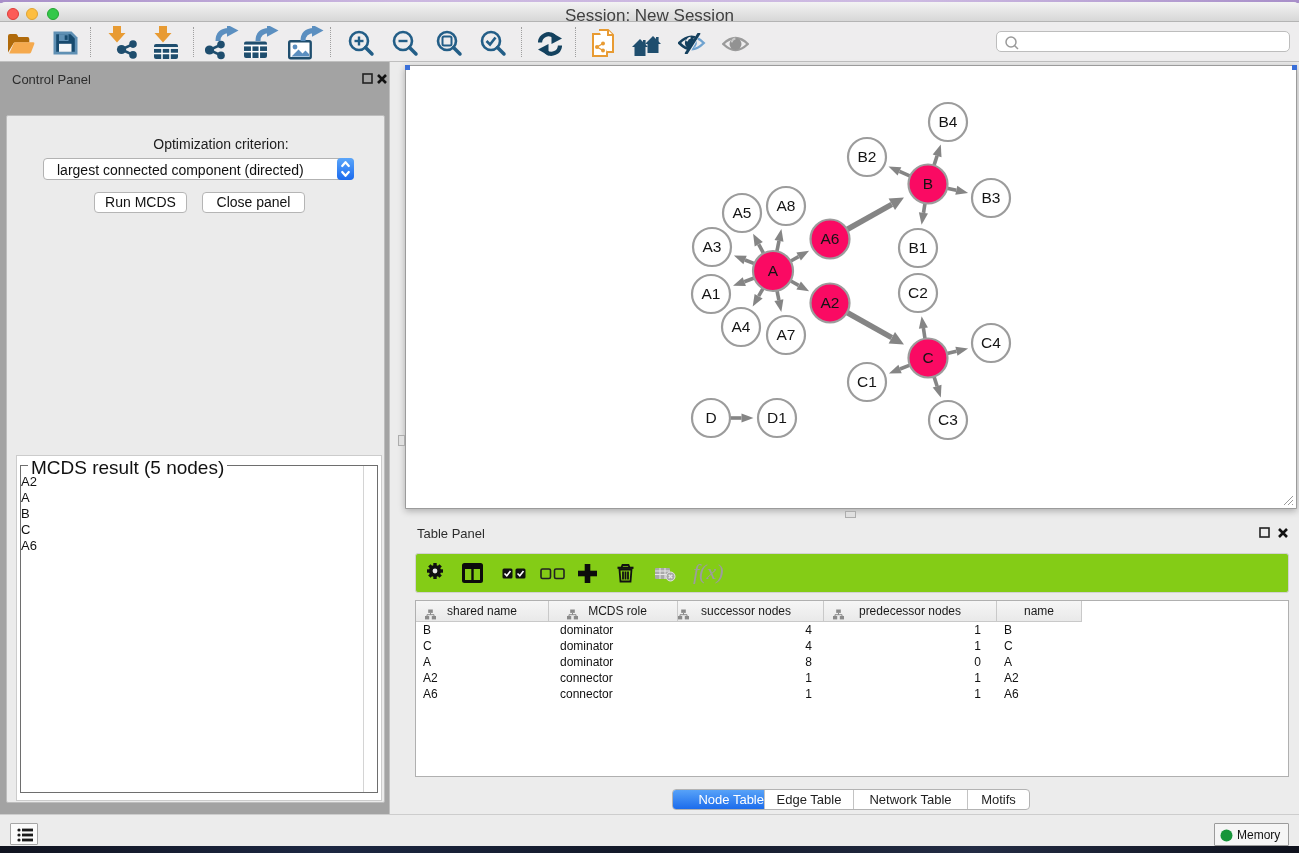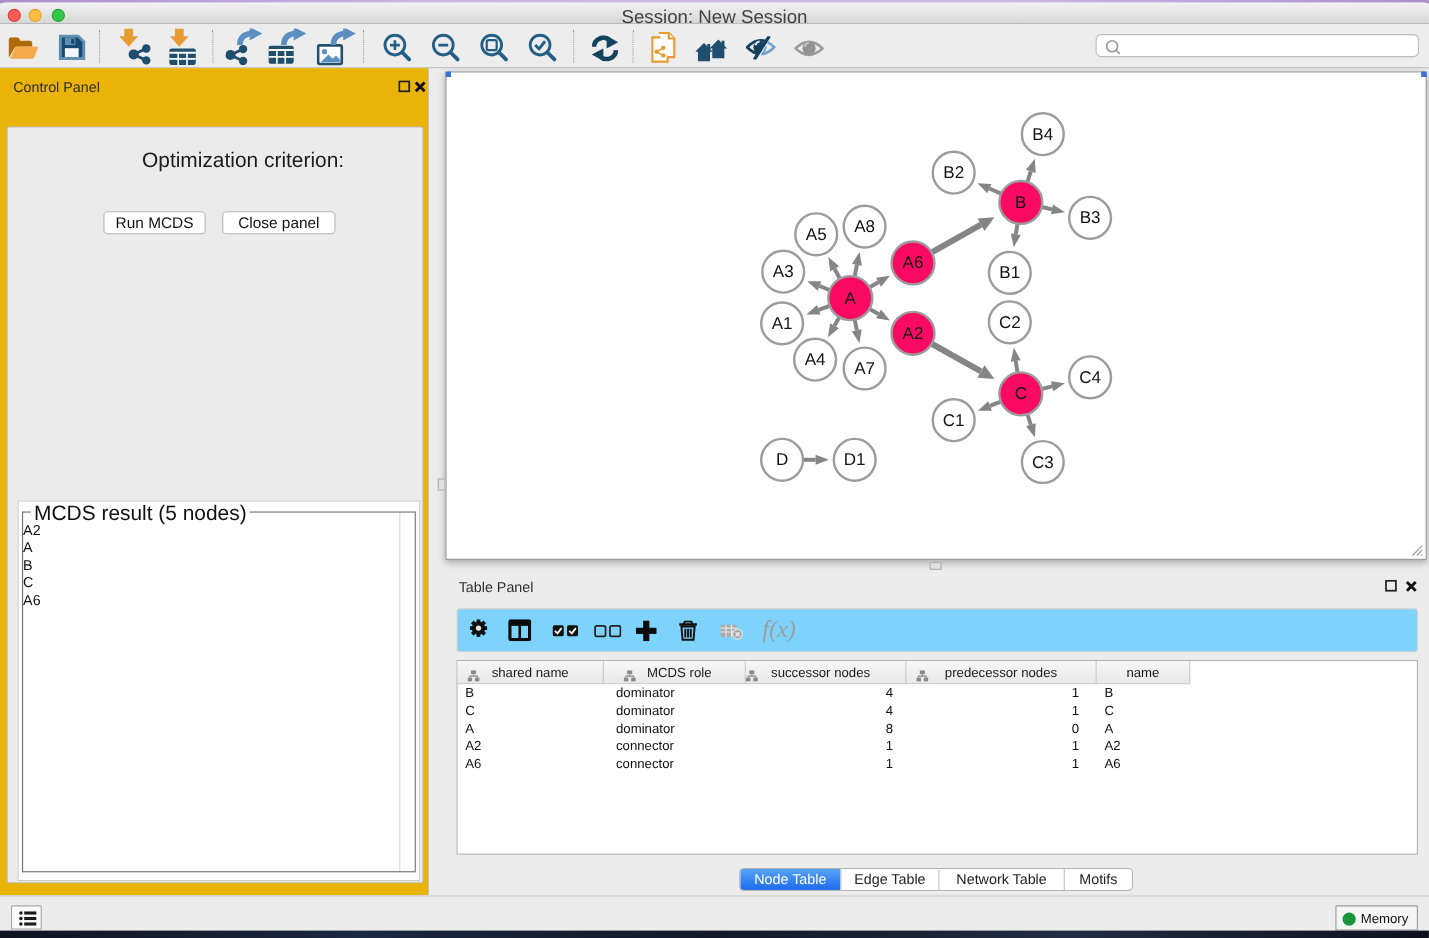--- a/index.html
+++ b/index.html
@@ -6,43 +6,43 @@
 *{box-sizing:border-box;}
 .abs{position:absolute;}
 #desktop-top{left:0;top:0;width:1299px;height:3px;background:linear-gradient(90deg,#a88fc9,#cbb7e0 30%,#cdbae2 70%,#a88fc9);}
 #desktop-bot{left:0;top:846px;width:1299px;height:7px;background:linear-gradient(90deg,#10131f,#1c2742 25%,#121827 50%,#232c44 75%,#0e111c);}
 #titlebar{left:0;top:2px;width:1299px;height:20px;background:linear-gradient(#f3f3f3,#d7d7d7);border-bottom:1px solid #b4b4b4;border-radius:5px 5px 0 0;}
 .tl{position:absolute;width:12px;height:12px;border-radius:50%;top:6px;}
 #titletext{position:absolute;width:100%;text-align:center;top:4px;font-size:17px;color:#404040;}
 #toolbar{left:0;top:22px;width:1299px;height:40px;background:#eeedee;border-bottom:1px solid #bfbfbf;}
 .tsep{position:absolute;top:5px;height:30px;width:0;border-left:1px dotted #9f9f9f;}
 #searchbox{position:absolute;left:996px;top:9px;width:294px;height:21px;background:#fff;border:1px solid #bdbdbd;border-radius:5px;}
-#ctrlpanel{left:0;top:62px;width:390px;height:752px;background:#eab308;border-right:1px solid #c0c0c0;text-decoration:underline;}
+#ctrlpanel{left:0;top:62px;width:390px;height:752px;background:#a3a3a3;border-right:1px solid #c0c0c0;text-decoration:underline;}
 .paneltitle{font-size:13px;color:#2d2d2d;}
 #cp-box{position:absolute;left:6px;top:53px;width:379px;height:688px;border:1px solid #bdbdbd;background:#ebebeb;border-radius:2px;}
 #cp-tabs{position:absolute;left:77px;top:35px;width:244px;height:19px;display:flex;background:#fff;border:1px solid #b3b3b3;border-radius:4px;overflow:hidden;z-index:5;}
 #cp-tabs .seg{height:100%;font-size:13px;color:#222;text-align:center;line-height:17px;border-right:1px solid #c3c3c3;}
 #cp-tabs .seg:last-child{border-right:none;}
 .segblue{background:linear-gradient(#57a2f8,#1c6cec);color:#fff !important;}
-#optlabel{position:absolute;left:0;top:74px;width:442px;text-align:center;font-size:19px;color:#1c1c1c;}
+#optlabel{position:absolute;left:0;top:74px;width:442px;text-align:center;font-size:14px;color:#1c1c1c;}
 #cp-select{position:absolute;left:43px;top:96px;width:311px;height:22px;background:#fff;border:1px solid #b2b2b2;border-radius:4px;}
 #cp-select .txt{position:absolute;left:13px;top:3px;font-size:14px;color:#101010;}
 #cp-select .cap{position:absolute;right:-1px;top:-1px;width:17px;height:22px;border-radius:4px;background:linear-gradient(#5ba6fa,#1b6aee);}
 .btn{position:absolute;height:21px;background:#fff;border:1px solid #b5b5b5;border-radius:4px;font-size:14px;color:#111;text-align:center;line-height:19px;}
 #mcdsbox{position:absolute;left:16px;top:393px;width:366px;height:346px;background:#fff;border:1px solid #cccccc;}
 #mcdsfs{position:absolute;left:3px;top:9px;width:358px;height:328px;border:1px solid #6e6e6e;}
 #mcdslbl{position:absolute;left:7px;top:-9px;background:#fff;padding:0 3px;font-size:19px;color:#111;}
 #mcdslist{position:absolute;left:4px;top:18px;font-size:13px;color:#111;line-height:16px;}
 #mcds-sb{position:absolute;right:17px;top:10px;width:0;height:327px;border-left:1px solid #d4d4d4;}
 #netwin{left:405px;top:65px;width:892px;height:444px;background:#fff;border:1px solid #9b9b9b;border-radius:4px 4px 0 0;box-shadow:0 2px 7px rgba(0,0,0,.28);}
 #netbar{position:absolute;left:0;top:0;width:100%;height:21px;background:linear-gradient(#f3f3f3,#d8d8d8);border-bottom:1px solid #b0b0b0;border-radius:3px 3px 0 0;z-index:1;}
 #netbar .tl{width:11px;height:11px;top:5px;}
 #nettitle{position:absolute;width:100%;top:4px;text-align:center;font-size:13px;color:#3a3a3a;}
 #tablepanel{left:405px;top:522px;width:894px;height:291px;background:#ececec;}
-#tp-toolbar{position:absolute;left:10px;top:31px;width:874px;height:40px;background:#7dd3fc;border:1px solid #d2d2d2;border-radius:3px;padding-left:17px;}
+#tp-toolbar{position:absolute;left:10px;top:31px;width:874px;height:40px;background:#84cc16;border:1px solid #d2d2d2;border-radius:3px;padding-left:17px;}
 #tp-table{position:absolute;left:10px;top:78px;width:874px;height:177px;background:#fff;border:1px solid #b0b0b0;}
 #tp-head{position:absolute;left:0;top:0;height:21px;background:linear-gradient(#f6f6f6,#e9e9e9);border-bottom:1px solid #c9c9c9;}
 .hcell{position:absolute;top:0;height:21px;border-right:1px solid #c9c9c9;font-size:12px;color:#1a1a1a;text-align:center;line-height:21px;}
 .trow{position:absolute;font-size:12px;color:#111;height:16px;line-height:16px;}
 #tp-tabs{position:absolute;left:267px;top:267px;height:21px;display:flex;background:#fff;border:1px solid #b3b3b3;border-radius:4px;overflow:hidden;}
 #tp-tabs .seg{height:100%;font-size:13px;color:#222;text-align:center;line-height:19px;border-right:1px solid #c3c3c3;}
 #tp-tabs .seg:last-child{border-right:none;}
 #statusbar{left:0;top:814px;width:1299px;height:32px;background:#ececec;border-top:1px solid #cdcdcd;}
 #listbtn{position:absolute;left:10px;top:8px;width:28px;height:22px;background:#fbfbfb;border:1px solid #a6a6a6;border-radius:1px;}
 #membtn{position:absolute;right:10px;top:8px;width:75px;height:23px;background:#f5f5f5;border:1px solid #9b9b9b;border-radius:1px;font-size:12px;color:#111;}
@@ -216,20 +216,27 @@
 <div class="abs" id="ctrlpanel">
  <div class="paneltitle abs" style="left:12px;top:10px;">Control Panel</div>
  <svg class="abs" style="left:362px;top:11px;" width="12" height="12">
       <rect x="1" y="1" width="9" height="9" fill="none" stroke="#222" stroke-width="1.6"></rect>
     </svg>
  <svg class="abs" style="left:376px;top:11px;" width="12" height="12">
       <path d="M2 2 L10 10 M10 2 L2 10" stroke="#111" stroke-width="2.6"></path>
     </svg>
  <div id="cp-box"></div>
  <div id="optlabel">Optimization criterion:</div>
+ <div id="cp-select">
+  <div class="txt">largest connected component (directed)</div>
+  <div class="cap"><svg width="17" height="22">
+          <path d="M5.2 8 L8.5 4.2 L11.8 8" fill="none" stroke="#fff" stroke-width="2.2" stroke-linecap="round" stroke-linejoin="round"></path>
+          <path d="M5.2 14 L8.5 17.8 L11.8 14" fill="none" stroke="#fff" stroke-width="2.2" stroke-linecap="round" stroke-linejoin="round"></path>
+        </svg></div>
+ </div>
  <div class="btn" style="left:94px;top:130px;width:93px;">Run MCDS</div>
  <div class="btn" style="left:202px;top:130px;width:103px;">Close panel</div>
  <div id="mcdsbox">
   <div id="mcds-sb"></div>
   <div id="mcdsfs">
         <div id="mcdslbl">MCDS result (5 nodes)</div>
       </div>
   <div id="mcdslist">A2<br>A<br>B<br>C<br>A6</div>
  </div>
 </div>
@@ -455,21 +462,21 @@
   <div class="trow" style="left:280px;top:69px;width:116px;text-align:right;">1</div>
   <div class="trow" style="left:450px;top:69px;width:115px;text-align:right;">1</div>
   <div class="trow" style="left:588px;top:69px;width:70px;">A2</div>
   <div class="trow" style="left:7px;top:85px;width:120px;">A6</div>
   <div class="trow" style="left:144px;top:85px;width:100px;">connector</div>
   <div class="trow" style="left:280px;top:85px;width:116px;text-align:right;">1</div>
   <div class="trow" style="left:450px;top:85px;width:115px;text-align:right;">1</div>
   <div class="trow" style="left:588px;top:85px;width:70px;">A6</div>
  </div>
  <div id="tp-tabs">
-  <div class="seg segblue" style="width:92px;">Node Table</div>
+  <div class="seg segblue" style="width:92px;text-align:right;">Node Table</div>
   <div class="seg" style="width:89px;">Edge Table</div>
   <div class="seg" style="width:114px;">Network Table</div>
   <div class="seg" style="width:61px;">Motifs</div>
  </div>
 </div>
 
 <div class="abs" id="statusbar">
  <div id="listbtn">
       <svg width="26" height="20" style="position:absolute;left:1px;top:1px;">
         <g fill="#1b1b1b">

